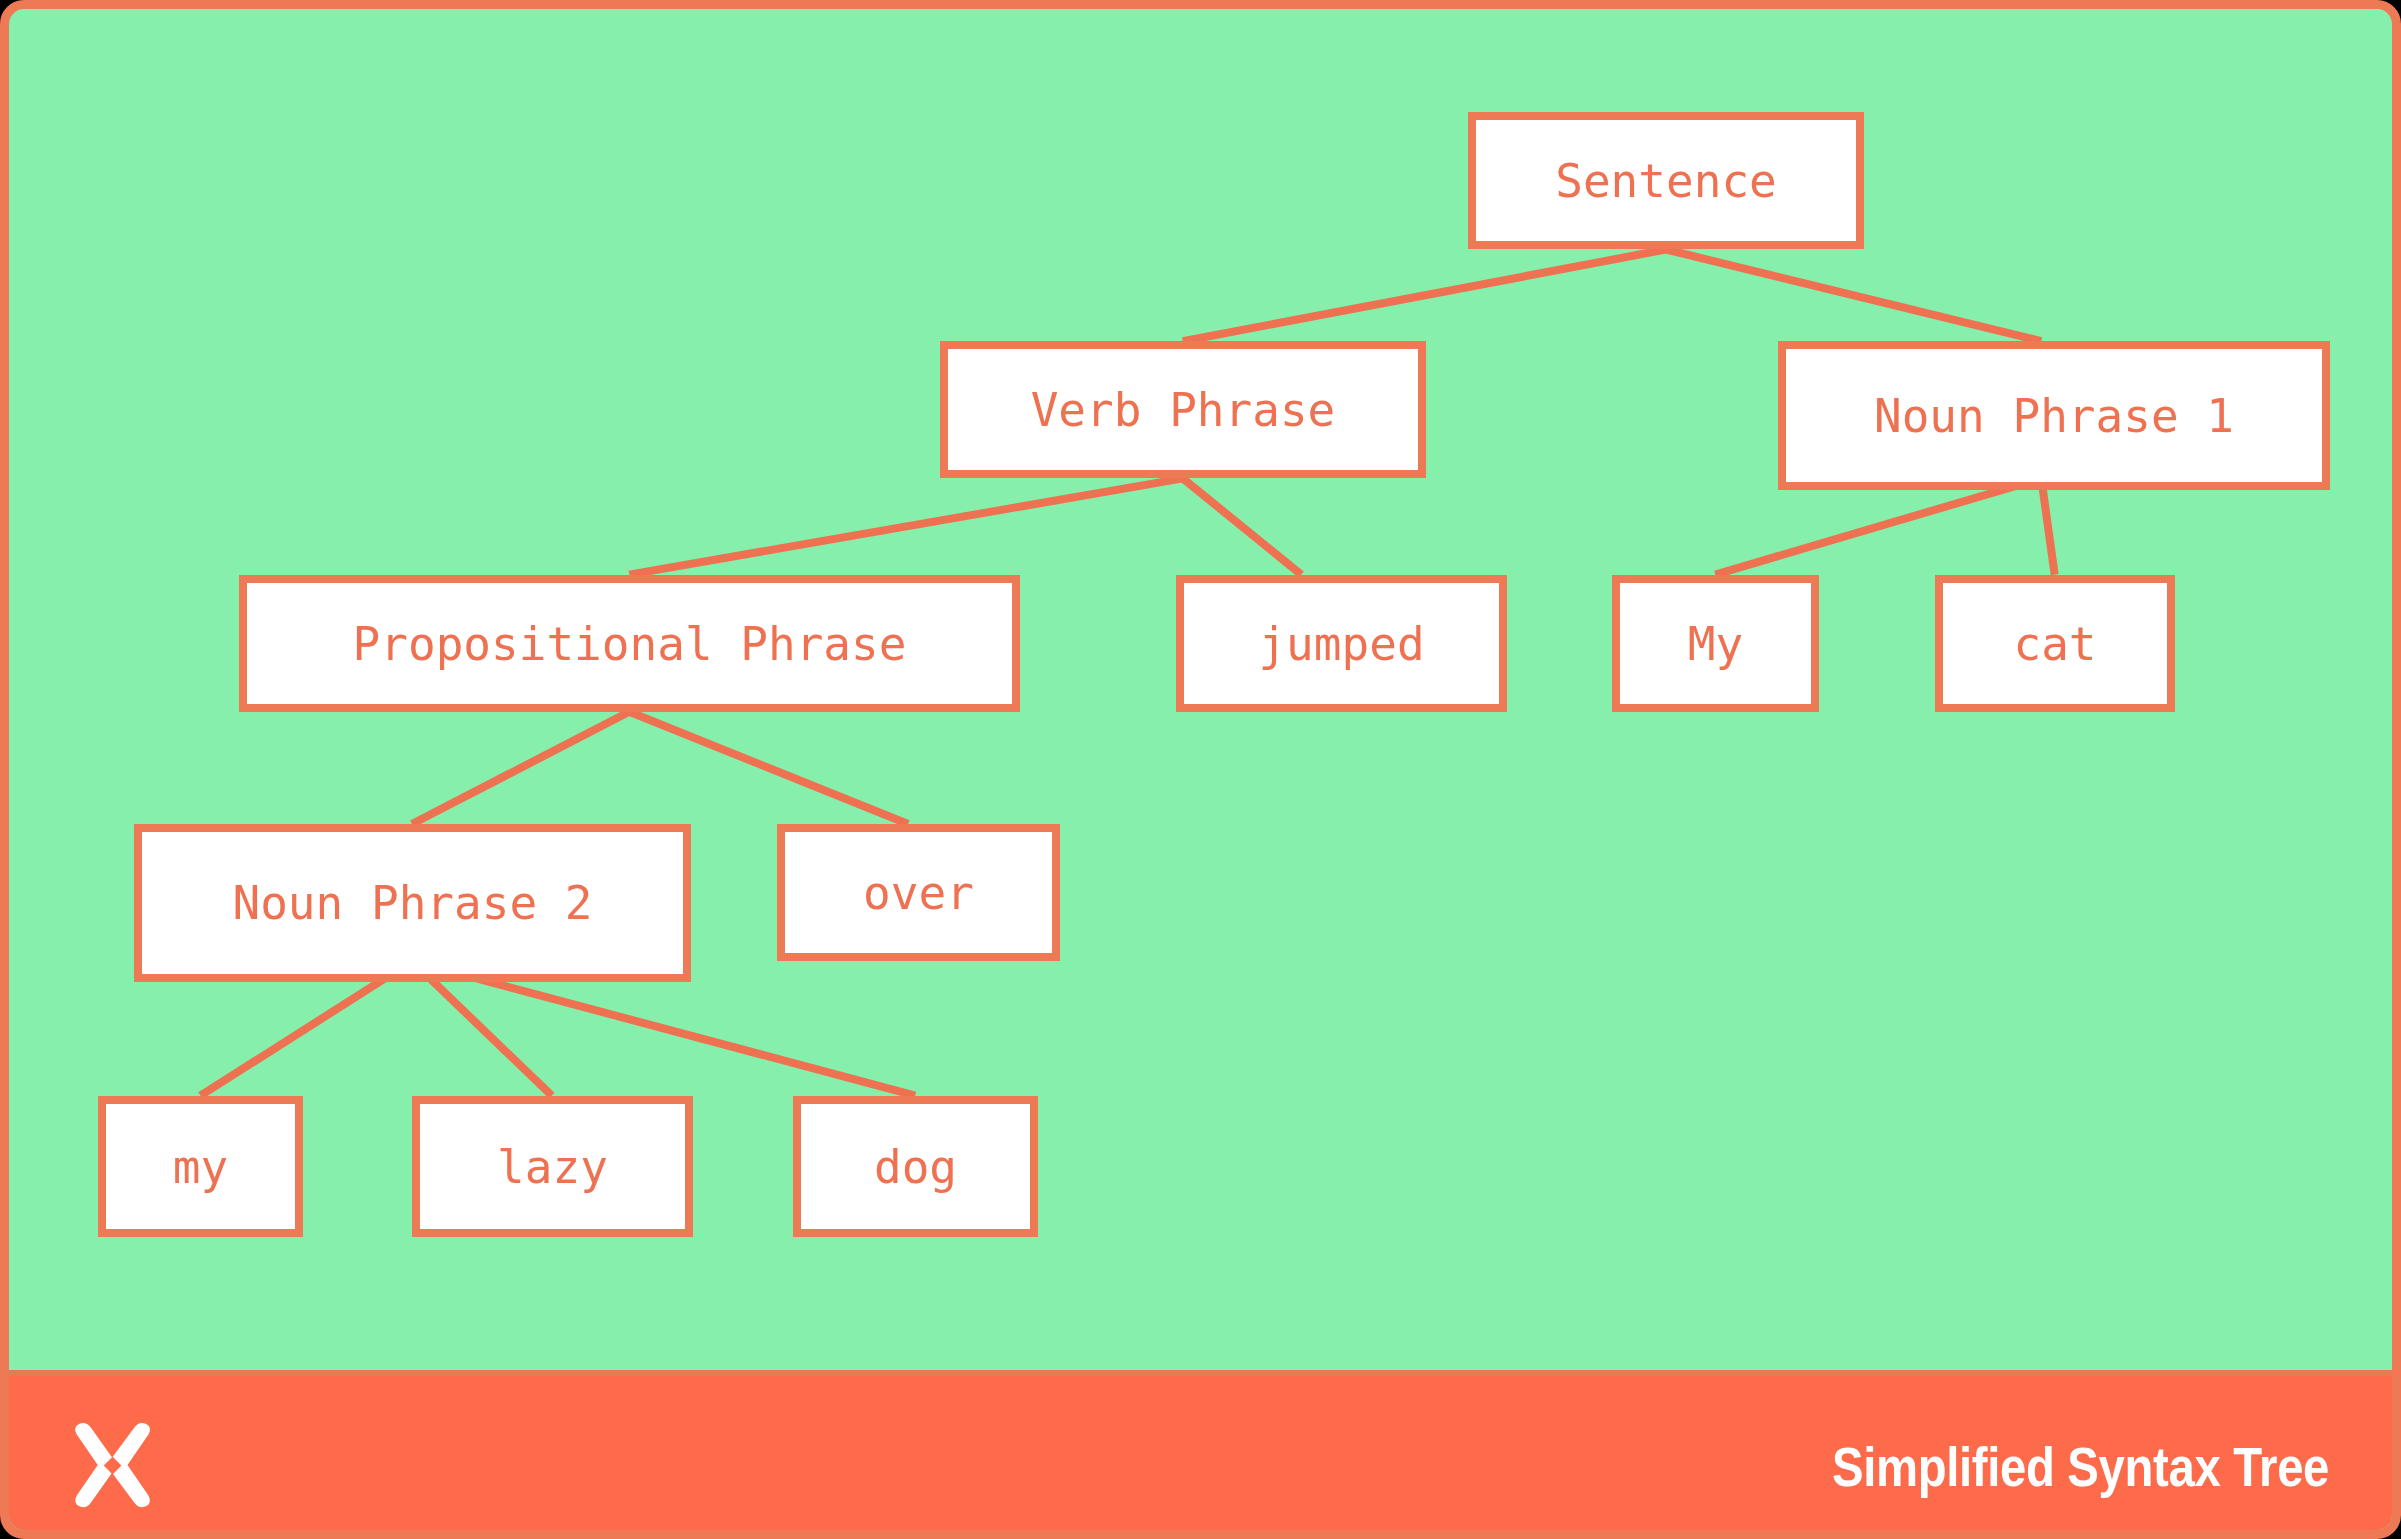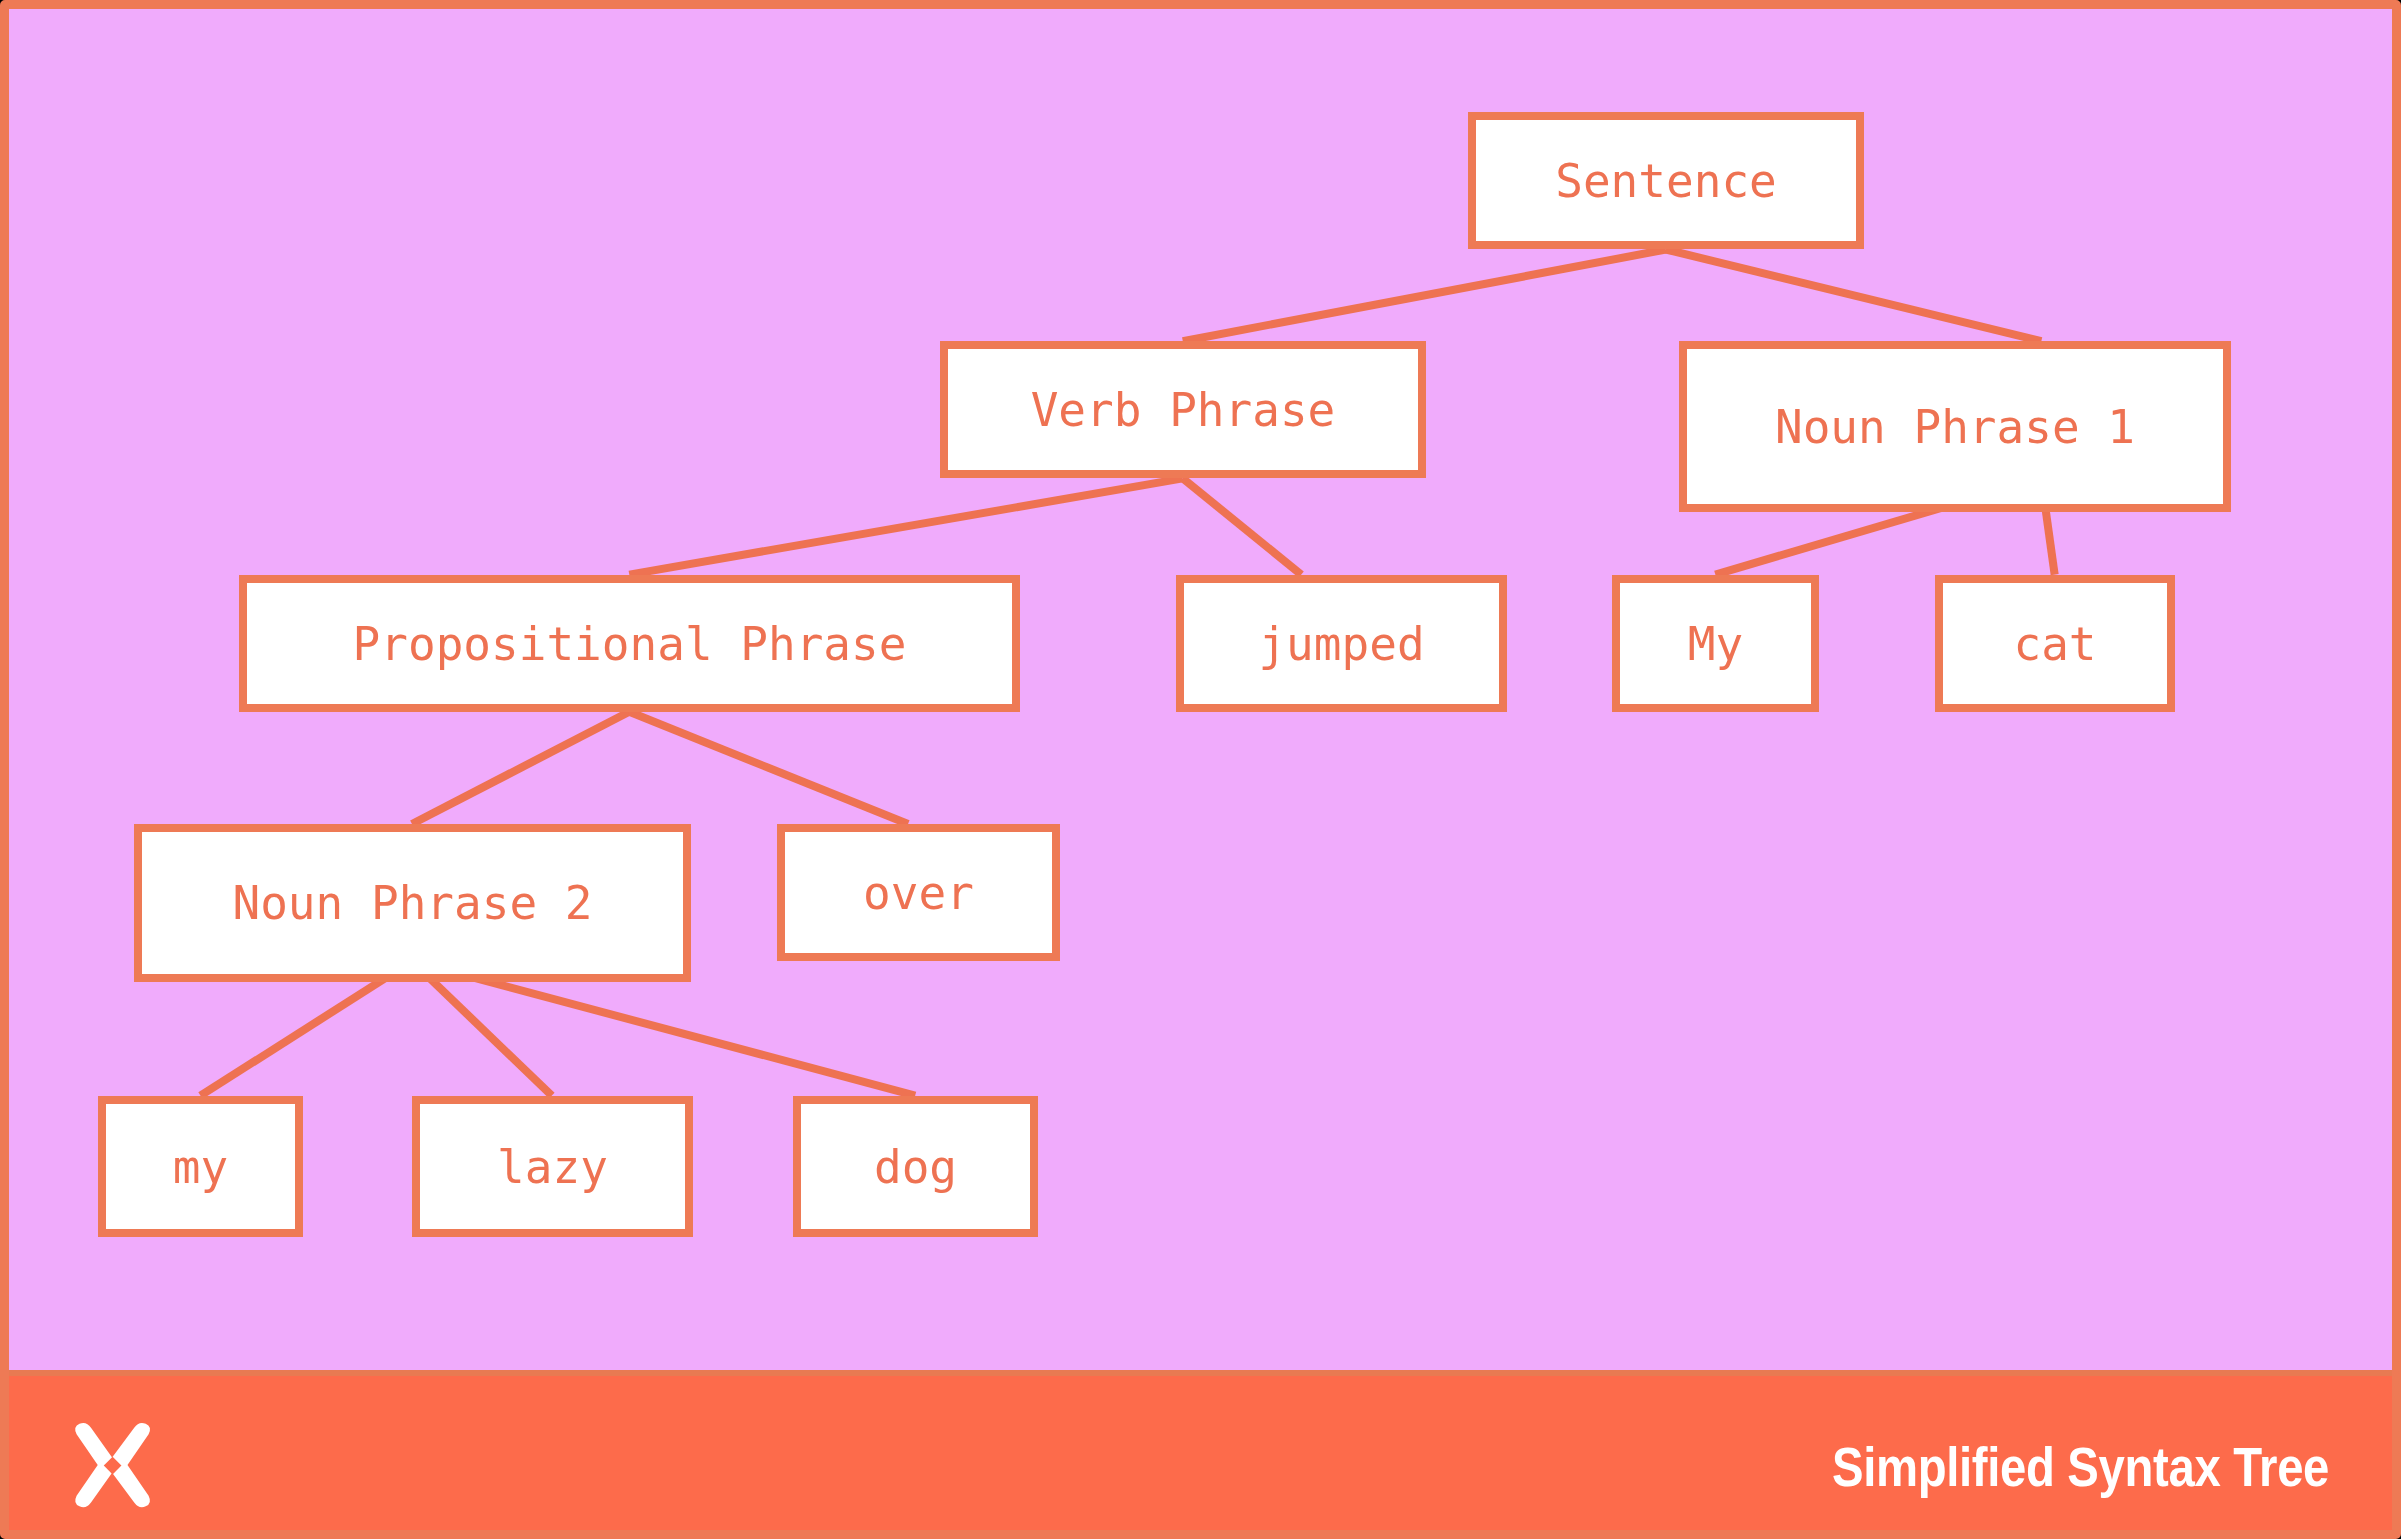--- a/index.html
+++ b/index.html
@@ -13,23 +13,23 @@
     height: 1539px;
     overflow: hidden;
     font-family: "Liberation Sans", sans-serif;
   }
 
   #poster {
     position: relative;
     width: 2401px;
     height: 1539px;
     box-sizing: border-box;
-    background: #f0abfc;
+    background: #86efac;
     border: 9.8px solid #EE7A55;
-    border-radius: 5px;
+    border-radius: 24px;
     overflow: hidden;
   }
 
   
   #diagram-area {
     position: absolute;
     left: 0;
     top: 0;
     width: 2401px;
     height: 1361px;
@@ -117,21 +117,21 @@
         <line x1="452.5" y1="1069" x2="609.5" y2="1220" stroke="#EE7252" stroke-width="9" stroke-linecap="butt"></line>
         <line x1="452.5" y1="1069" x2="1017.5" y2="1220" stroke="#EE7252" stroke-width="9" stroke-linecap="butt"></line>
       </svg>
     <div id="node-layer">
         <div class="node" style="left: 1459px; top: 103px; width: 396px; height: 137px;">
           <span class="node-label">Sentence</span>
         </div>
         <div class="node" style="left: 931px; top: 332px; width: 486px; height: 137px;">
           <span class="node-label">Verb Phrase</span>
         </div>
-        <div class="node" style="left: 1670px; top: 332px; width: 552px; height: 171px;">
+        <div class="node" style="left: 1769px; top: 332px; width: 552px; height: 149px;">
           <span class="node-label">Noun Phrase 1</span>
         </div>
         <div class="node" style="left: 230px; top: 566px; width: 781px; height: 137px;">
           <span class="node-label">Propositional Phrase</span>
         </div>
         <div class="node" style="left: 1127px; top: 566px; width: 331px; height: 137px; margin-left: 40px;">
           <span class="node-label">jumped</span>
         </div>
         <div class="node" style="left: 1603px; top: 566px; width: 207px; height: 137px;">
           <span class="node-label">My</span>

